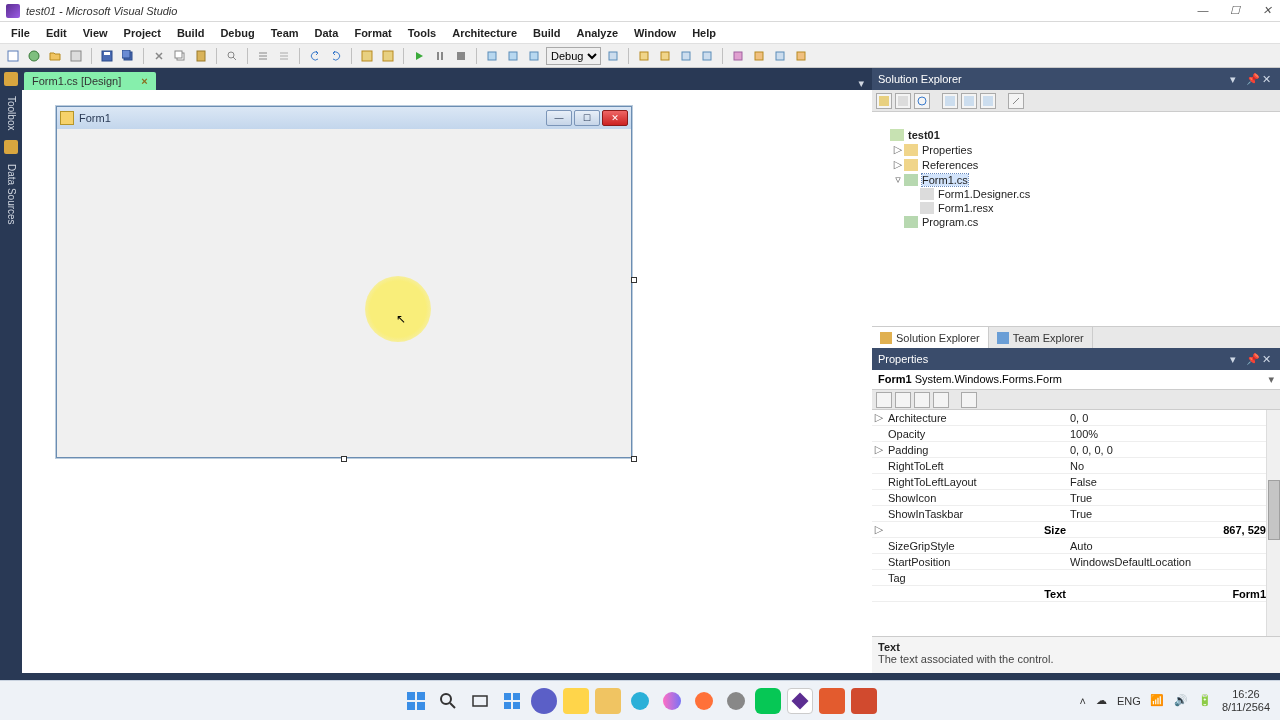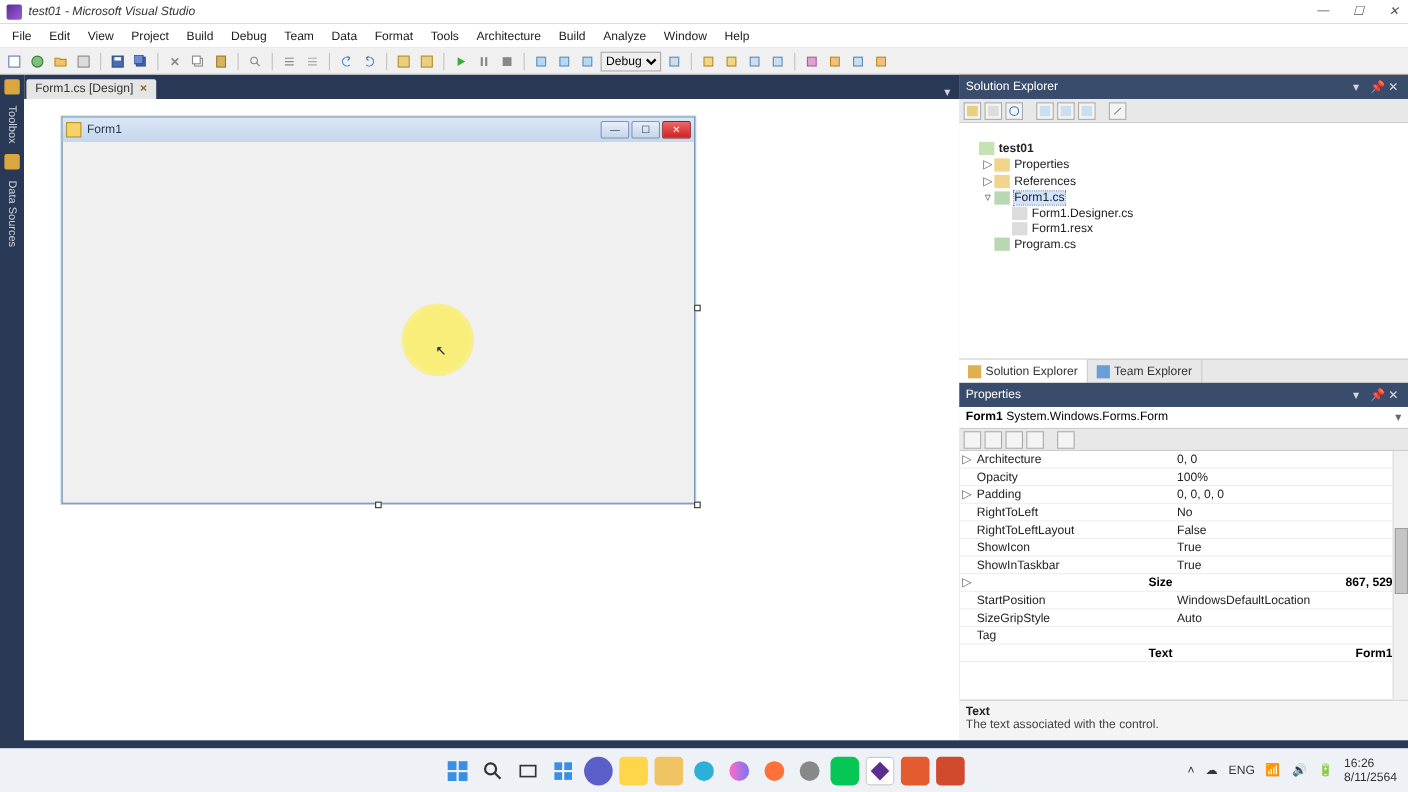--- a/index.html
+++ b/index.html
@@ -8,38 +8,38 @@
 
 .titlebar { height: 22px; background: #fff; display: flex; align-items: center; padding: 0 6px; border-bottom: 1px solid #d9d9d9; font-style: italic; }
 .titlebar .vs-logo { width: 14px; height: 14px; margin-right: 6px; background: linear-gradient(135deg,#5c2d91,#9b5de5); border-radius: 2px; }
 .titlebar .title { flex: 0 0 auto; color: #333; }
 .titlebar .spacer { flex: 1; }
 .titlebar .win-controls { display: flex; gap: 18px; color: #555; }
 .titlebar .win-controls span { cursor: pointer; width: 14px; text-align: center; }
 
 
 .menubar { height: 22px; display: flex; align-items: center; padding: 0 4px; gap: 2px; background: #fff; border-bottom: 1px solid #e0e0e0; }
-.menubar .item { padding: 2px 7px; color: #222; cursor: pointer; }
+.menubar .item { padding: 2px 7px; color: #222; cursor: pointer; font-weight: bold; }
 
 
 .toolbar { height: 24px; background: #f0f0f0; border-bottom: 1px solid #cacaca; display: flex; align-items: center; padding: 0 4px; gap: 3px; }
 .toolbar .tbtn { width: 18px; height: 18px; display: flex; align-items: center; justify-content: center; border: 1px solid transparent; border-radius: 2px; cursor: pointer; }
 .toolbar .sep { width: 1px; height: 16px; background: #c0c0c0; margin: 0 3px; }
 .toolbar select { height: 18px; font-size: 11px; border: 1px solid #aaa; }
 .icon-generic { width: 12px; height: 12px; }
 
 
 .main { display: flex; height: calc(720px - 22px - 22px - 24px - 40px); }
 .left-rail { width: 22px; background: #293955; display: flex; flex-direction: column; align-items: center; padding-top: 4px; gap: 4px; }
 .left-rail .tab { writing-mode: vertical-rl; color: #d0d6e0; padding: 6px 2px; font-size: 10px; cursor: pointer; }
 .left-rail .rail-icon { width: 14px; height: 14px; background: #d9a63f; border-radius: 2px; }
 
 .center { flex: 1; background: #fff; display: flex; flex-direction: column; }
 .doc-tabs { height: 22px; background: #293955; display: flex; align-items: flex-end; padding-left: 2px; }
-.doc-tab { background: #e5e5e5; color: #333; padding: 3px 8px; display: flex; align-items: center; gap: 6px; border-top-left-radius: 2px; border-top-right-radius: 2px; cursor: pointer; }
+.doc-tab { background: #86efac; color: #333; padding: 3px 8px; display: flex; align-items: center; gap: 20px; border-top-left-radius: 2px; border-top-right-radius: 2px; cursor: pointer; }
 .doc-tab .close-x { color: #8a6d1e; font-weight: bold; cursor: pointer; }
 .doc-tabs .tabs-right { margin-left: auto; color: #d0d6e0; padding-right: 8px; }
 
 .design-surface { flex: 1; background: #fff; position: relative; }
 .form-window { position: absolute; left: 34px; top: 16px; width: 576px; height: 352px; border: 1px solid #6b8db2; background: #f0f0f0; box-shadow: 0 0 0 1px #bcd; }
 .form-titlebar { height: 22px; background: linear-gradient(#dbe7f5,#c3d6ec); display: flex; align-items: center; padding: 0 3px; }
 .form-titlebar .form-icon { width: 14px; height: 14px; background: #f6d26b; border: 1px solid #b59529; margin-right: 5px; }
 .form-titlebar .form-title { color: #2a3a55; }
 .form-titlebar .spacer { flex: 1; }
 .form-winctrl { display: flex; gap: 2px; }
@@ -97,21 +97,21 @@
 
 .prop-grid-wrap { position: relative; flex: 1; display: flex; }
 .prop-scrollbar { width: 14px; background: #f0f0f0; border-left: 1px solid #ddd; display: flex; flex-direction: column; }
 .prop-scrollbar .thumb { background: #c5c5c5; border: 1px solid #a0a0a0; width: 12px; margin: 0 auto; height: 60px; margin-top: 70px; cursor: pointer; }
 
 
 .taskbar { position: absolute; bottom: 0; left: 0; right: 0; height: 40px; background: #eef2f7; border-top: 1px solid #c9d3e0; display: flex; align-items: center; }
 .taskbar .tb-center { position: absolute; left: 50%; transform: translateX(-50%); display: flex; gap: 6px; }
 .taskbar .app { width: 26px; height: 26px; border-radius: 4px; display: flex; align-items: center; justify-content: center; cursor: pointer; }
 .taskbar .tray { margin-left: auto; display: flex; align-items: center; gap: 10px; padding-right: 10px; color: #333; }
-.taskbar .tray .clock { text-align: left; line-height: 1.1; font-size: 10px; }
+.taskbar .tray .clock { text-align: center; line-height: 1.1; font-size: 10px; }
 
 .blue-strip { position: absolute; left: 0; bottom: 40px; height: 7px; width: 100%; background: #293955; }
 </style>
 </head>
 <body>
 
 <div class="titlebar">
   <div class="vs-logo"></div>
   <div class="title">test01 - Microsoft Visual Studio</div>
   <div class="spacer"></div>
@@ -509,27 +509,27 @@
               <div class="pname">ShowInTaskbar</div>
               <div class="pval">True</div>
             </div>
             <div class="prop-row bold">
               <div class="exp">▷</div>
               <div class="pname">Size</div>
               <div class="pval">867, 529</div>
             </div>
             <div class="prop-row">
               <div class="exp"></div>
+              <div class="pname">SizeGripStyle</div>
+              <div class="pval">Auto</div>
+            </div>
+            <div class="prop-row">
+              <div class="exp"></div>
               <div class="pname">StartPosition</div>
               <div class="pval">WindowsDefaultLocation</div>
-            </div>
-            <div class="prop-row">
-              <div class="exp"></div>
-              <div class="pname">SizeGripStyle</div>
-              <div class="pval">Auto</div>
             </div>
             <div class="prop-row">
               <div class="exp"></div>
               <div class="pname">Tag</div>
               <div class="pval"></div>
             </div>
             <div class="prop-row bold">
               <div class="exp"></div>
               <div class="pname">Text</div>
               <div class="pval">Form1</div>

